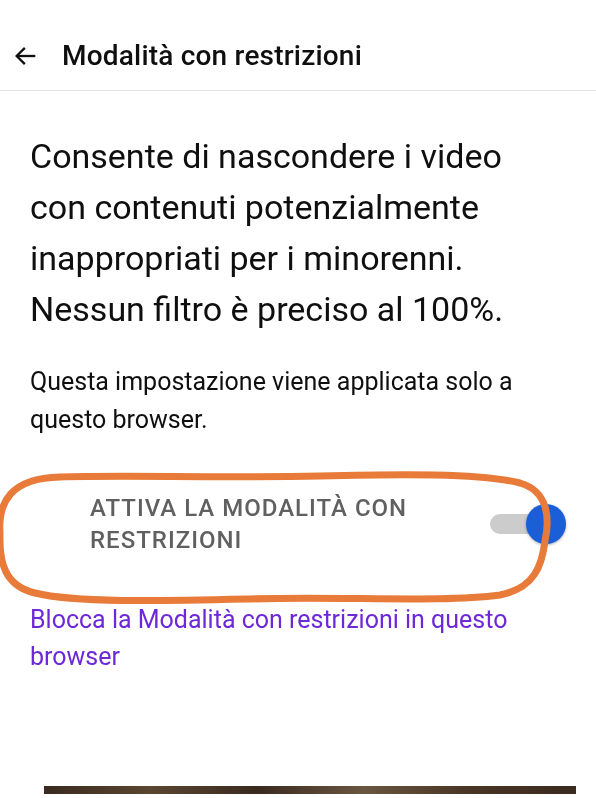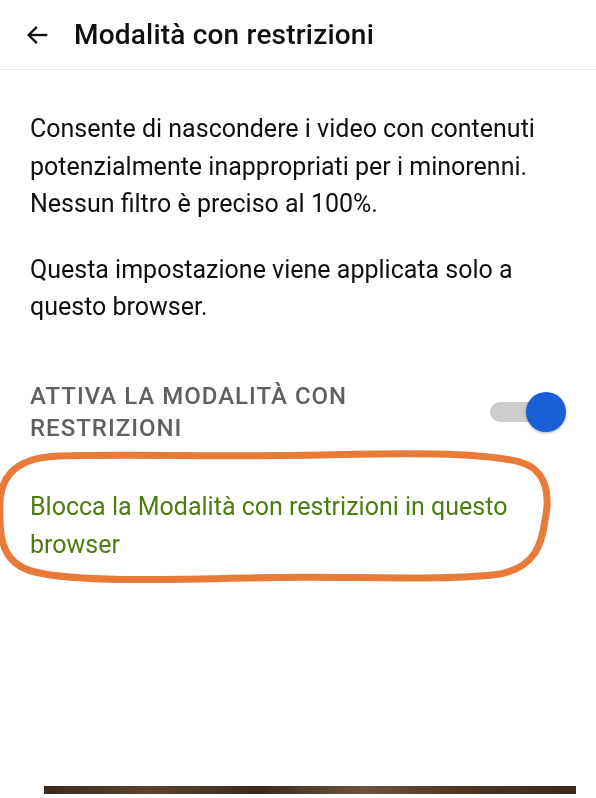--- a/index.html
+++ b/index.html
@@ -11,57 +11,58 @@
       font-family: Roboto, Arial, sans-serif;
       background: #fff;
       width: 596px;
       height: 798px;
       overflow: hidden;
       color: #0f0f0f;
     }
     .header {
       display: flex;
       align-items: center;
-      padding: 18px 24px;
+      padding: 18px 12px;
       border-bottom: 1px solid #e5e5e5;
       gap: 22px;
+      margin-top: 21px;
     }
     .back-icon {
       cursor: pointer;
       width: 28px;
       height: 28px;
       display: flex;
       align-items: center;
       justify-content: center;
     }
     .page-title {
       font-size: 28px;
       font-weight: 500;
       letter-spacing: 0.2px;
     }
     .content {
       padding: 40px 30px 20px 30px;
       position: relative;
     }
     .description {
-      font-size: 25px;
+      font-size: 34px;
       line-height: 1.5;
       color: #0f0f0f;
       margin-bottom: 28px;
     }
     .description2 {
       font-size: 25px;
       line-height: 1.5;
       color: #0f0f0f;
       margin-bottom: 44px;
     }
     .toggle-row {
       display: flex;
       align-items: center;
-      justify-content: space-between;
+      justify-content: flex-end;
       position: relative;
       padding: 10px 0 20px 0;
       margin-bottom: 20px;
     }
     .toggle-label {
       font-size: 24px;
       font-weight: 500;
       color: #606060;
       letter-spacing: 1px;
       line-height: 1.35;
@@ -94,21 +95,21 @@
     }
     .lock-description {
       font-size: 25px;
       line-height: 1.5;
       color: #0f0f0f;
       margin-bottom: 30px;
     }
     .lock-action {
       font-size: 25px;
       line-height: 1.5;
-      color: #4d7c0f;
+      color: #6d28d9;
       margin-bottom: 30px;
       margin-top: 24px;
     }
     .highlight {
       position: absolute;
       pointer-events: none;
       z-index: 10;
     }
     .bottom-strip {
       position: absolute;

